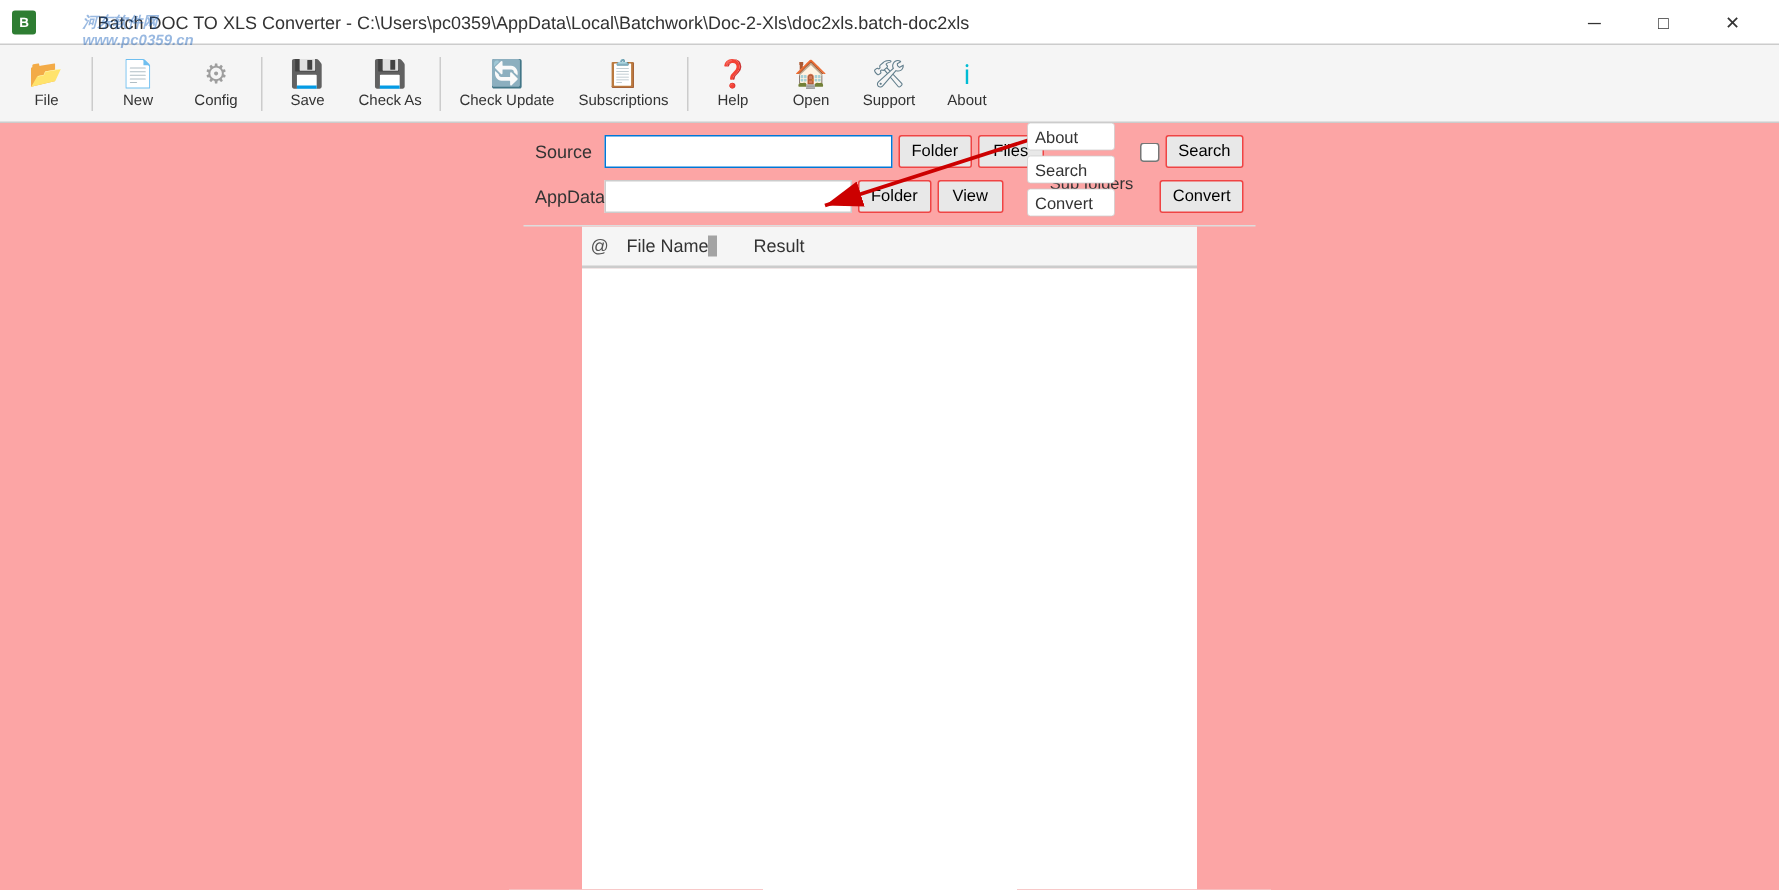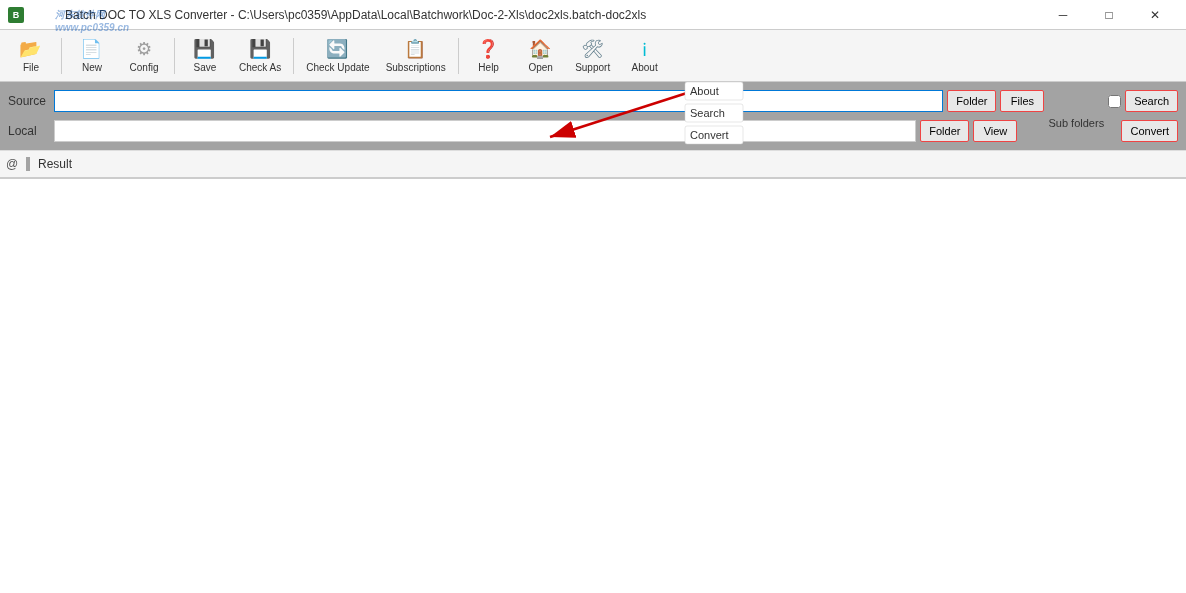--- a/index.html
+++ b/index.html
@@ -102,24 +102,25 @@
     }
     .toolbar-sep {
       width: 1px;
       height: 36px;
       background: #ccc;
       margin: 0 3px;
     }
 
     
     .main-content {
-      background: #a3a3a3;
+      background: #fca5a5;
       height: calc(593px - 30px - 52px);
       display: flex;
       flex-direction: column;
+      align-items: center;
     }
 
     
     .form-area {
       padding: 6px 8px;
       display: flex;
       flex-direction: column;
       gap: 4px;
       border-bottom: 1px solid #ddd;
     }
@@ -205,22 +206,22 @@
     .th-filename {
       flex: 1;
       font-size: 12px;
       color: #333;
       padding-left: 4px;
     }
     .th-result {
       width: 320px;
       font-size: 12px;
       color: #333;
-      border-left: 4px solid #a3a3a3;
-      padding-left: 8px;
+      border-left: 6px solid #a3a3a3;
+      padding-left: 24px;
     }
     .table-body {
       flex: 1;
       background: #fff;
     }
 
     
     .watermark {
       position: absolute;
       top: 4px;
@@ -332,32 +333,33 @@
       <button class="form-btn">Folder</button>
       <button class="form-btn">Files</button>
       <div class="sub-folders-area">
         <span class="sub-folders-label">Sub folders</span>
         <input type="checkbox" class="sub-folders-cb" style="">
       </div>
       <button class="form-btn">Search</button>
     </div>
 
     <div class="form-row">
-      <span class="form-label">Local</span>
+      <span class="form-label">AppData</span>
       <input type="text" class="form-input-target" value="" style="">
       <button class="form-btn">Folder</button>
       <button class="form-btn">View</button>
       <div style="width: 96px; flex-shrink: 0;"></div>
       <button class="form-btn">Convert</button>
     </div>
   </div>
 
   <div class="table-area">
     <div class="table-header">
       <span class="th-at">@</span>
+      <span class="th-filename">File Name</span>
       <span class="th-result">Result</span>
     </div>
     <div class="table-body"></div>
   </div>
 </div>
 
 <div class="red-arrow">
   <svg width="260" height="100" viewBox="0 0 260 100" xmlns="http://www.w3.org/2000/svg">
 
     <defs>

